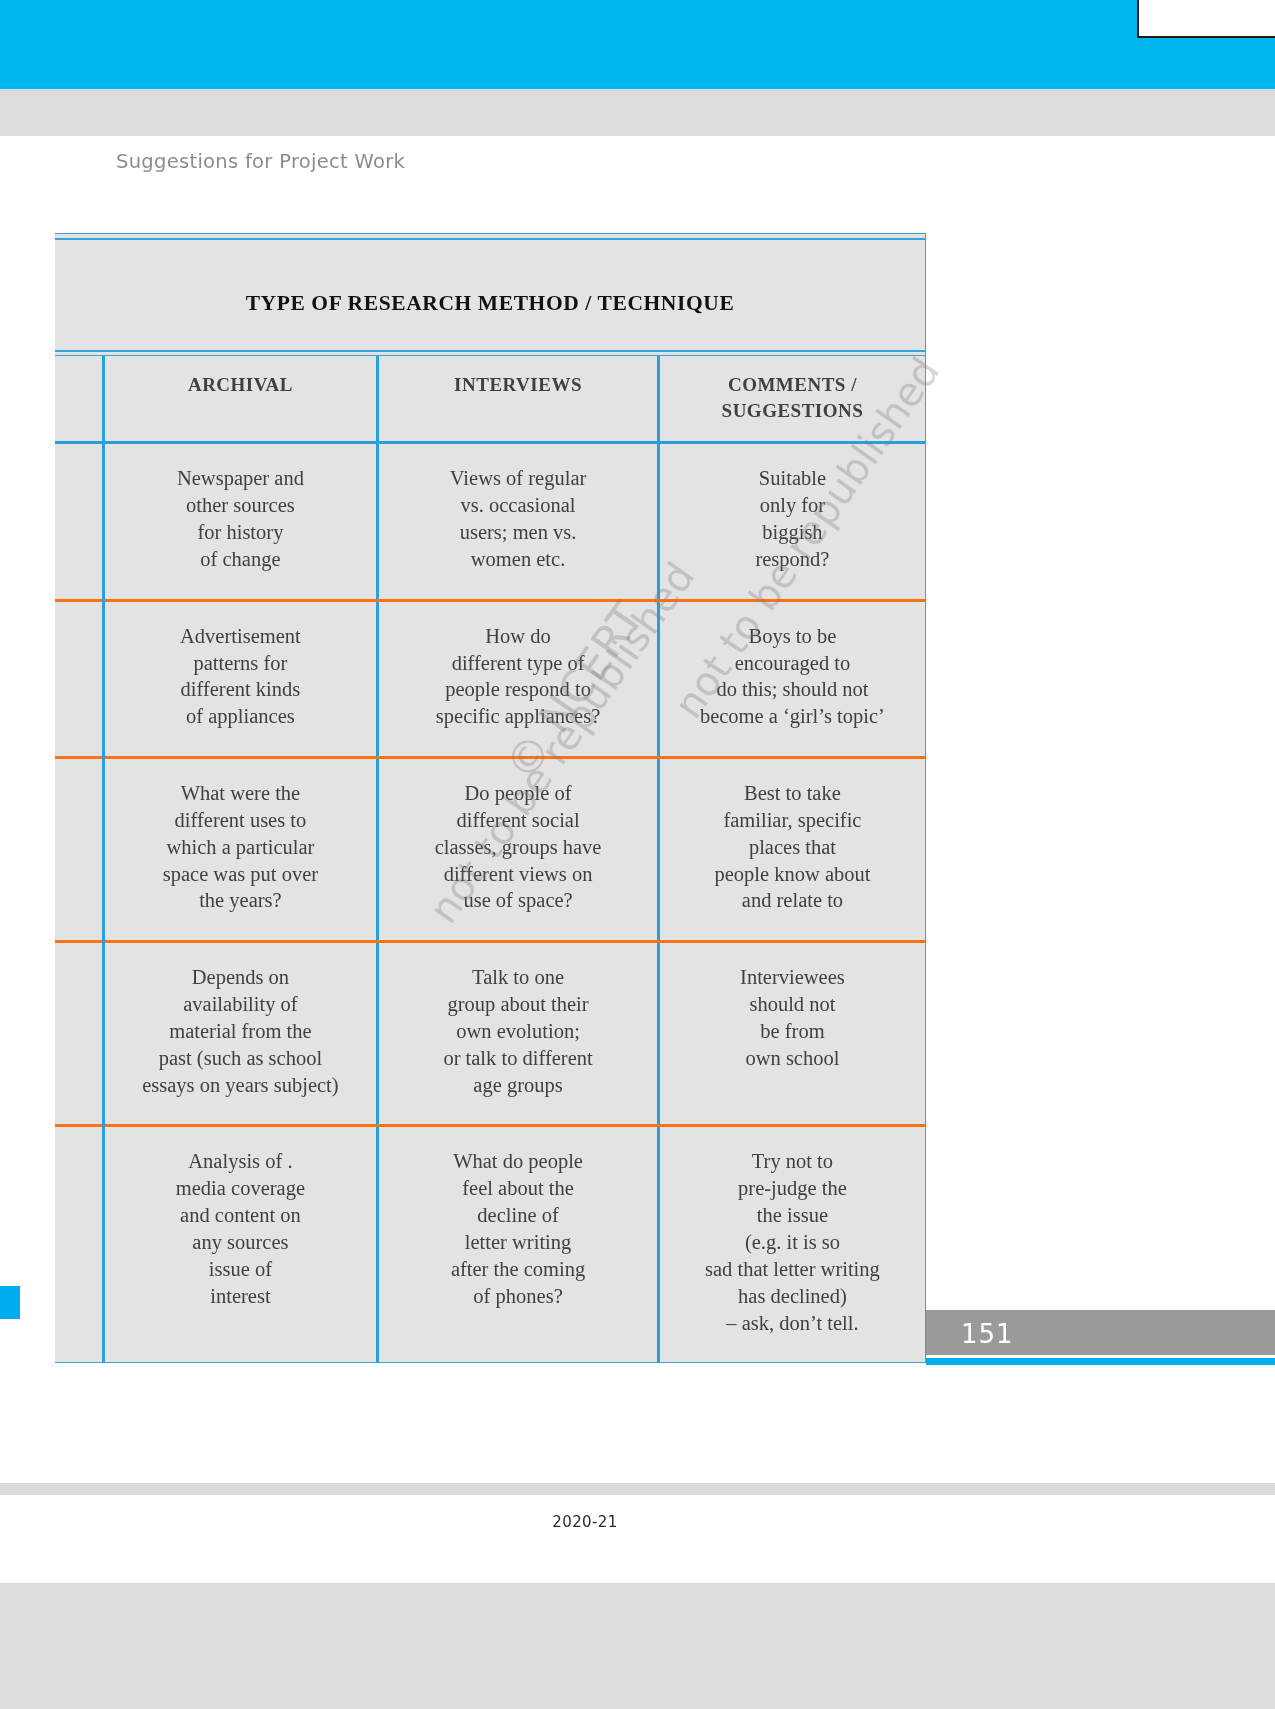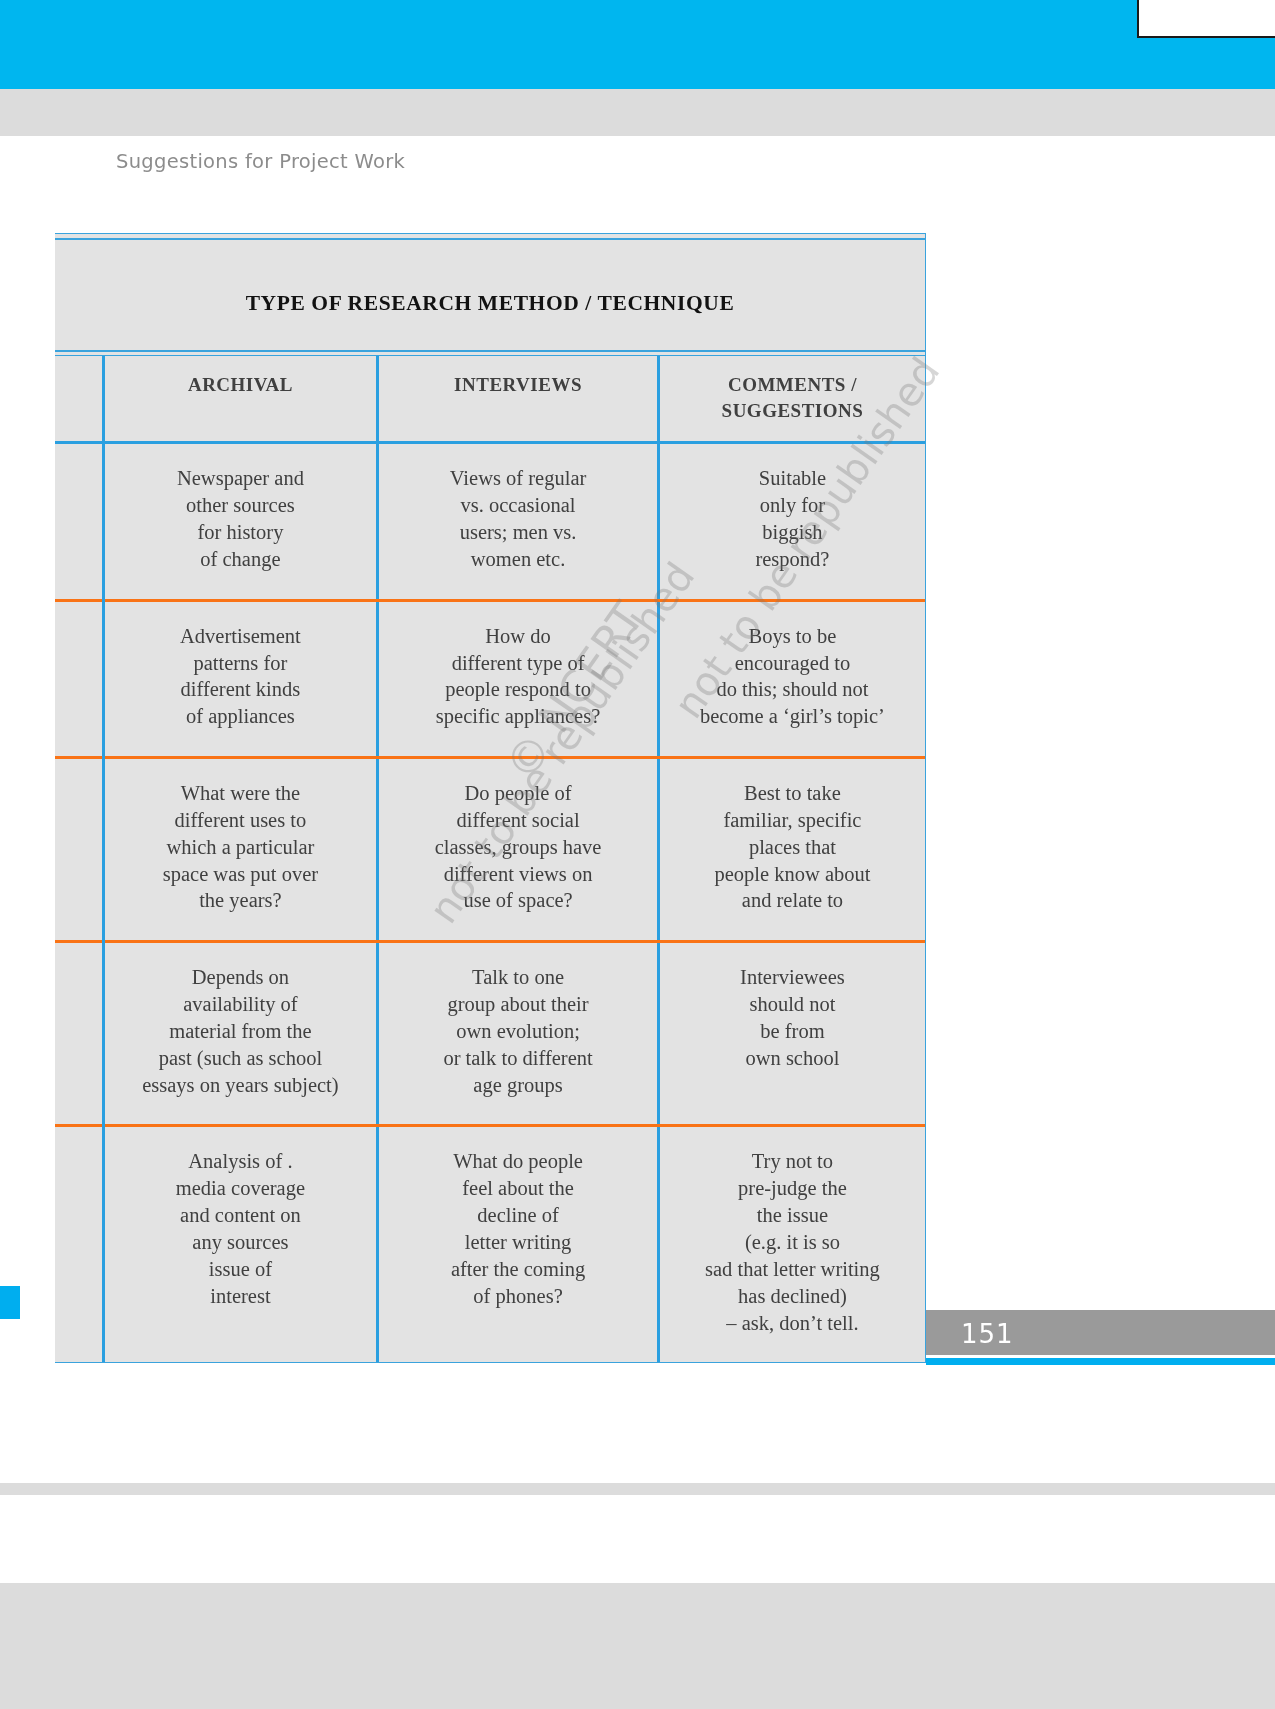--- a/index.html
+++ b/index.html
@@ -411,14 +411,15 @@
 
   <div class="bottom-left-cyan"></div>
 
   <div class="page-tab">
     <span class="page-tab-num">151</span>
   </div>
   <div class="page-tab-underline"></div>
 
   <div class="bottom-grey-band"></div>
   <div class="bottom-white-strip"></div>
+  <div class="footer-year">2020-21</div>
 
 </div>
 
 </body></html>

